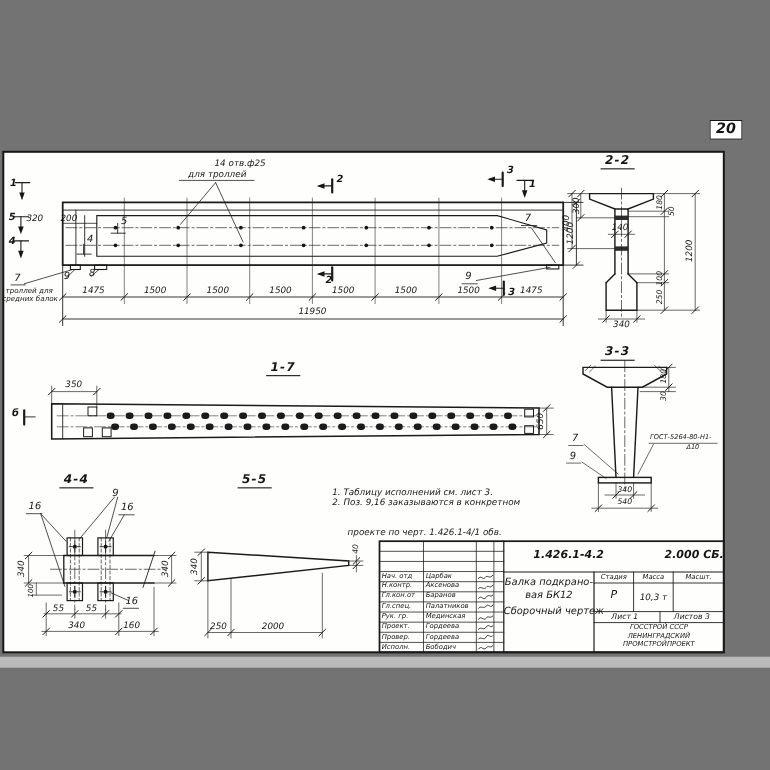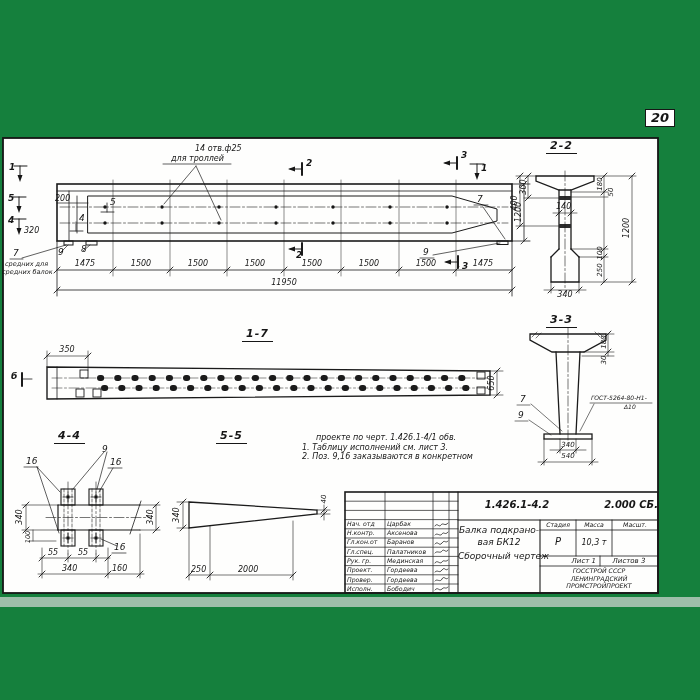--- a/index.html
+++ b/index.html
@@ -1,16 +1,16 @@
 <!DOCTYPE html>
 <html><head>
 <meta charset="utf-8">
 <style>
   html,body{margin:0;padding:0;background:#ffffff;}
-  #page{position:relative;width:700px;height:700px;background:#15803d;overflow:hidden;
+  #page{position:relative;width:700px;height:700px;background:#737373;overflow:hidden;
         font-family:"DejaVu Sans",sans-serif;color:#161616;}
   #shadow{position:absolute;left:0;top:597px;width:700px;height:10px;background:#d9d9d9;opacity:.7;}
   svg{position:absolute;left:0;top:0;}
   .lbl{position:absolute;font:italic 8px "DejaVu Sans",sans-serif;color:#161616;white-space:nowrap;line-height:1;}
   .s6{font-size:6.2px;}
   .s7{font-size:7px;}
   .s9{font-size:9px;}
   .s10{font-size:10px;}
   .b{font-weight:bold;}
   .c{text-align:center;}
@@ -426,28 +426,28 @@
 <span class="lbl" style="left:167px;top:145px;margin-left:28px;">14 отв.ф25</span>
 <span class="lbl" style="left:171px;top:155px;">для троллей</span>
 <span class="lbl s9 b" style="left:306px;top:159px;">2</span>
 <span class="lbl s9 b" style="left:296px;top:251px;">2</span>
 <span class="lbl s9 b" style="left:461px;top:151px;">3</span>
 <span class="lbl s9 b" style="left:462px;top:262px;">3</span>
 <span class="lbl s9 b" style="left:481px;top:164px;">1</span>
 <span class="lbl s9 b" style="left:9px;top:163px;">1</span>
 <span class="lbl s9 b" style="left:8px;top:194px;">5</span>
 <span class="lbl s9 b" style="left:8px;top:216px;">4</span>
-<span class="lbl" style="left:24px;top:195px;margin-top:32px;">320</span>
+<span class="lbl" style="left:24px;top:195px;">320</span>
 <span class="lbl" style="left:55px;top:195px;">200</span>
 <span class="lbl s9" style="left:110px;top:198px;">5</span>
 <span class="lbl s9" style="left:79px;top:214px;">4</span>
 <span class="lbl s9" style="left:58px;top:248px;">9</span>
 <span class="lbl s9" style="left:81px;top:245px;">8</span>
 <span class="lbl s9" style="left:13px;top:249px;">7</span>
-<span class="lbl" style="left:5px;top:261px;font-size:6.5px;">средних для</span>
+<span class="lbl" style="left:5px;top:261px;font-size:6.5px;">троллей для</span>
 <span class="lbl" style="left:2px;top:269px;font-size:6.5px;">средних балок</span>
 <span class="lbl s9" style="left:477px;top:195px;">7</span>
 <span class="lbl s9" style="left:423px;top:248px;">9</span>
 <span class="lbl c" style="left:70px;top:260px;width:30px;">1475</span>
 <span class="lbl c" style="left:126px;top:260px;width:30px;">1500</span>
 <span class="lbl c" style="left:183px;top:260px;width:30px;">1500</span>
 <span class="lbl c" style="left:240px;top:260px;width:30px;">1500</span>
 <span class="lbl c" style="left:297px;top:260px;width:30px;">1500</span>
 <span class="lbl c" style="left:354px;top:260px;width:30px;">1500</span>
 <span class="lbl c" style="left:411px;top:260px;width:30px;">1500</span>
@@ -495,33 +495,33 @@
 <span class="lbl rot" style="left:151px;top:517px;">340</span>
 
 <span class="sec" style="position:absolute;left:216px;top:429px;">5-5</span>
 <span class="lbl rot" style="left:177px;top:515px;">340</span>
 <span class="lbl" style="left:191px;top:566px;">250</span>
 <span class="lbl" style="left:238px;top:566px;">2000</span>
 <span class="lbl rot" style="left:324px;top:499px;font-size:7px;">40</span>
 
 <span class="lbl" style="left:302px;top:444px;">1. Таблицу исполнений см. лист 3.</span>
 <span class="lbl" style="left:302px;top:453px;">2. Поз. 9,16 заказываются в конкретном</span>
-<span class="lbl" style="left:316px;top:434px;">проекте по черт. 1.426.1-4/1 обв.</span>
+<span class="lbl" style="left:316px;top:480px;">проекте по черт. 1.426.1-4/1 обв.</span>
 
 <span class="lbl s10 b c" style="left:458px;top:500px;width:118px;">1.426.1-4.2</span>
 <span class="lbl s10 b c" style="left:576px;top:500px;width:82px;text-align:right;">2.000 СБ.</span>
 <span class="lbl s9 c" style="left:458px;top:526px;width:82px;">Балка подкрано-</span>
 <span class="lbl s9 c" style="left:458px;top:538px;width:82px;">вая БК12</span>
 <span class="lbl s9 c" style="left:458px;top:552px;width:82px;">Сборочный чертеж</span>
 <span class="lbl s6 c" style="left:540px;top:522px;width:36px;">Стадия</span>
 <span class="lbl s6 c" style="left:576px;top:522px;width:36px;">Масса</span>
 <span class="lbl s6 c" style="left:612px;top:522px;width:46px;">Масшт.</span>
 <span class="lbl s10 c" style="left:540px;top:537px;width:36px;">Р</span>
 <span class="lbl c" style="left:576px;top:539px;width:36px;">10,3 т</span>
-<span class="lbl s7 c" style="left:540px;top:558px;width:56px;text-align:right;">Лист 1</span>
+<span class="lbl s7 c" style="left:540px;top:558px;width:56px;">Лист 1</span>
 <span class="lbl s7 c" style="left:600px;top:558px;width:58px;">Листов 3</span>
 <span class="lbl s6 c" style="left:540px;top:568px;width:118px;">ГОССТРОЙ СССР</span>
 <span class="lbl s6 c" style="left:540px;top:575.5px;width:118px;">ЛЕНИНГРАДСКИЙ</span>
 <span class="lbl s6 c" style="left:540px;top:583px;width:118px;">ПРОМСТРОЙПРОЕКТ</span>
 
 <span class="lbl s6" style="left:347px;top:521px;">Нач. отд</span>
 <span class="lbl s6" style="left:387px;top:521px;">Царбак</span>
 <span class="lbl s6" style="left:347px;top:530px;">Н.контр.</span>
 <span class="lbl s6" style="left:387px;top:530px;">Аксенова</span>
 <span class="lbl s6" style="left:347px;top:539px;">Гл.кон.от</span>

